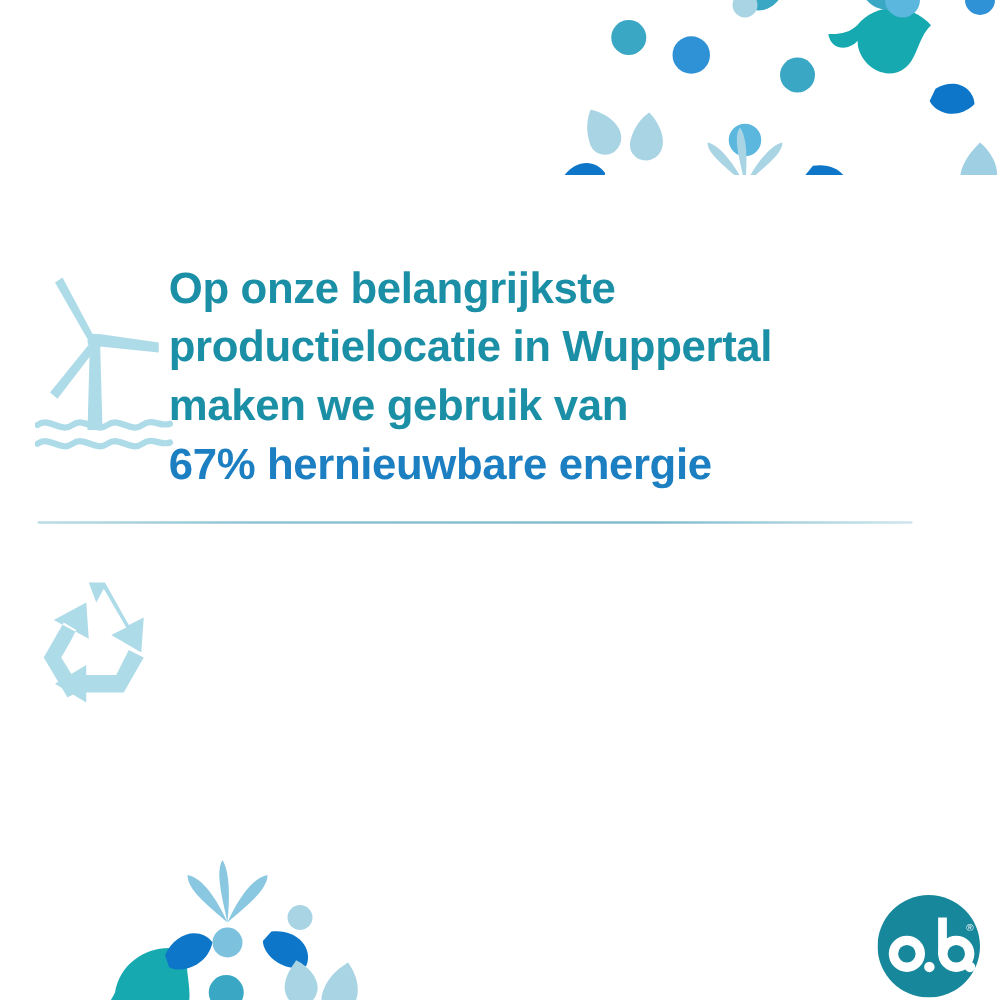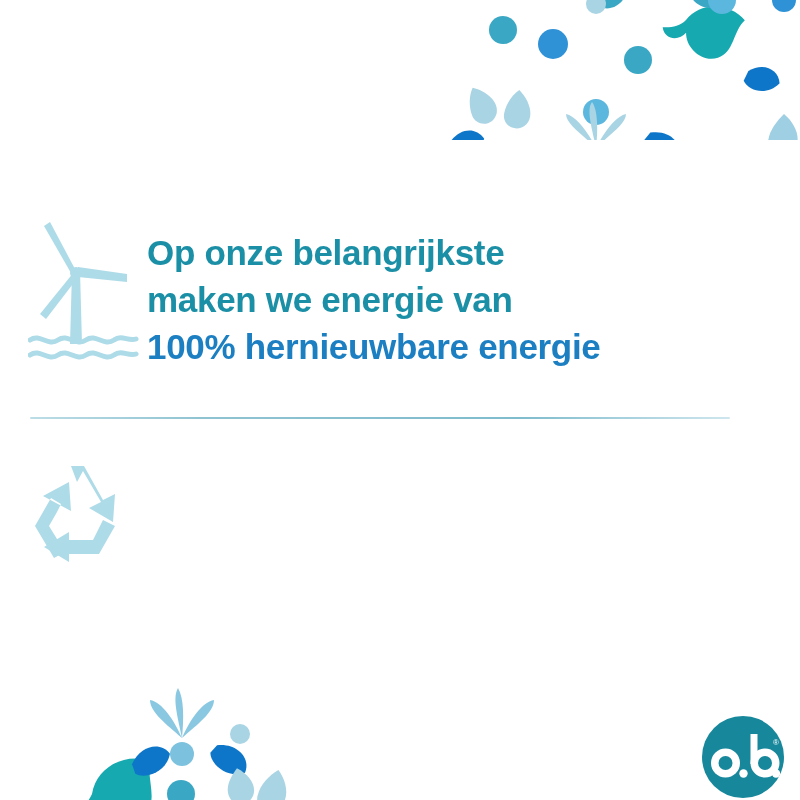--- a/index.html
+++ b/index.html
@@ -63,22 +63,21 @@
   .icon-recycle {
     left: 27px;
     top: 458px;
     width: 108px;
     height: 105px;
   }
 
   
   .block {
     position: absolute;
-    left: 147px;
-    margin-top: 22px;
+    left: 135px;
   }
   .block-1 { top: 207px; width: 620px; }
   .block-2 { top: 450px; width: 560px; }
 
   .hl {
     margin: 0;
     font-family: "Liberation Sans", sans-serif;
     font-weight: bold;
     font-size: 35px;
     line-height: 47px;
@@ -294,22 +293,23 @@
 
       <g stroke="#aedbe8" stroke-width="5" fill="none" stroke-linecap="round">
         <path d="M2,124 C12,117 20,131 30,124 C40,117 48,131 58,124 C68,117 76,131 86,124 C94,118 100,126 108,123"></path>
         <path d="M2,139 C12,132 20,146 30,139 C40,132 48,146 58,139 C68,132 76,146 86,139 C94,133 100,141 108,138"></path>
       </g>
     </svg>
   </div>
 
   <div class="block block-1">
     <p class="hl c-teal">Op onze belangrijkste</p>
-    <p class="hl c-teal">maken we energie van</p>
-    <p class="hl c-blue">100% hernieuwbare energie</p>
+    <p class="hl c-teal">productielocatie in Wuppertal</p>
+    <p class="hl c-teal">maken we gebruik van</p>
+    <p class="hl c-blue">67% hernieuwbare energie</p>
   </div>
 
   <div class="divider"></div>
 
   <div class="icon-wrap icon-recycle">
     <svg viewBox="0 0 108 105" width="108" height="105" xmlns="http://www.w3.org/2000/svg">
       <g fill="#aedbe8">
 
         <path d="M44,8 L57,8 L76,42 L88,36 L86,64 L62,50 L74,44 L56,13 L50,24 Z"></path>
 

